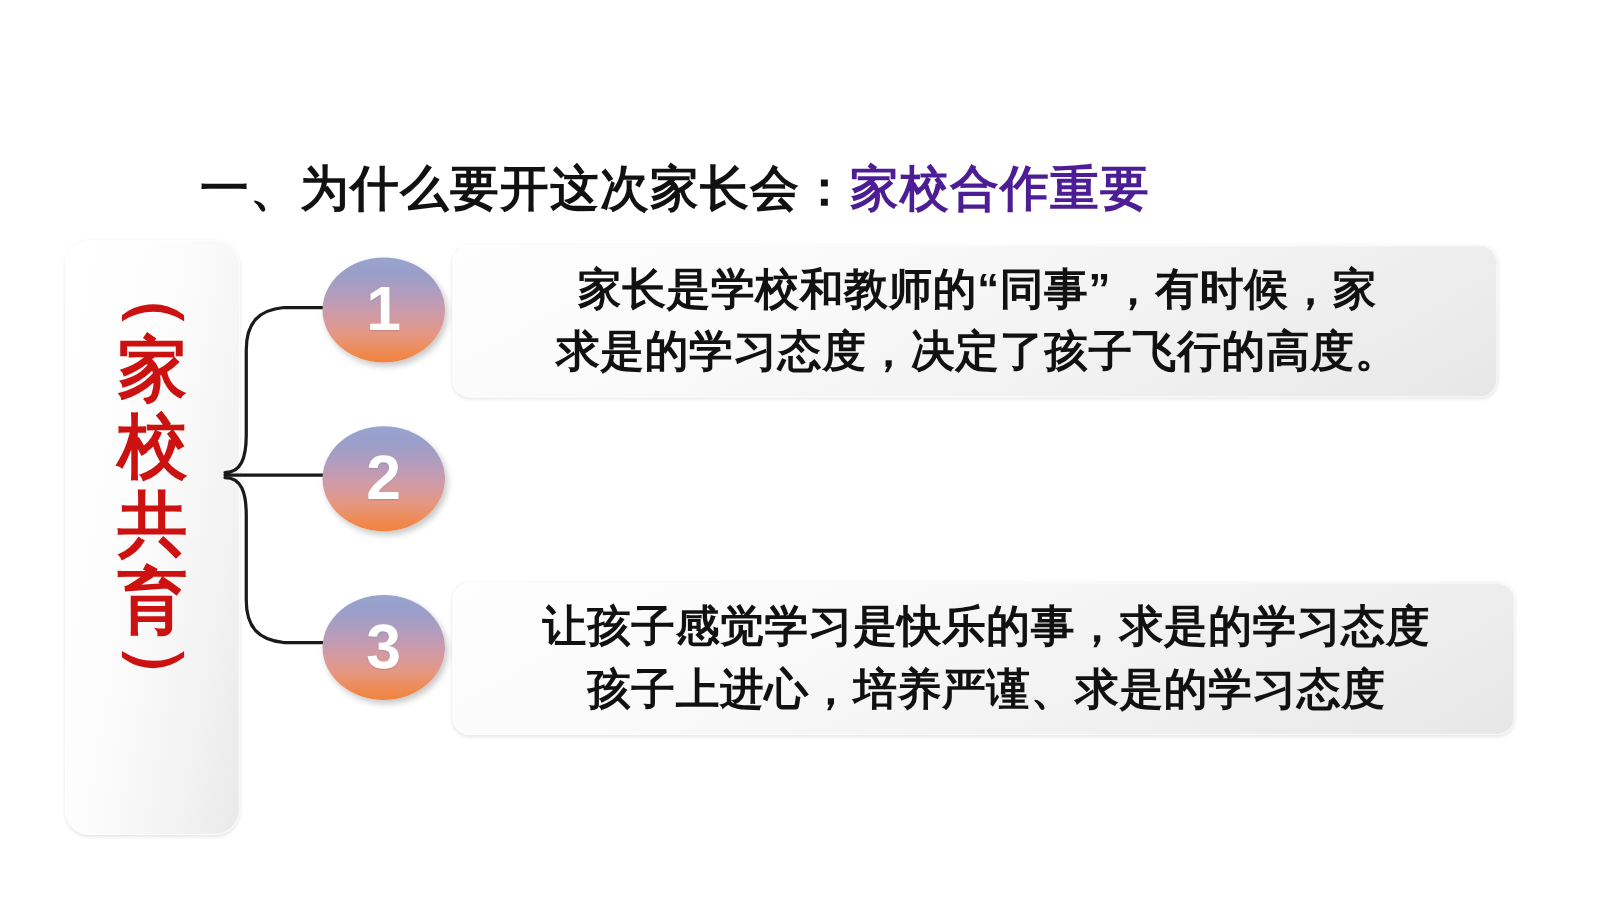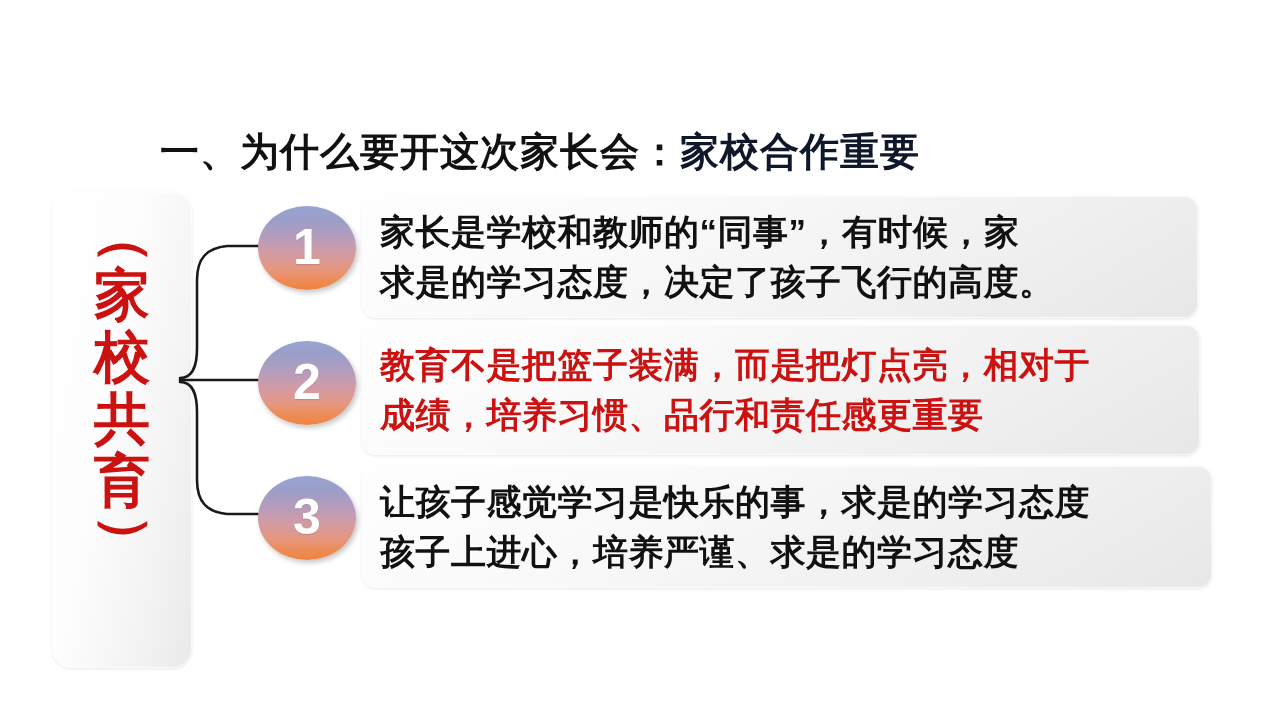--- a/index.html
+++ b/index.html
@@ -29,21 +29,21 @@
     width: 1000px;
     height: 56px;
     line-height: 56px;
     white-space: nowrap;
     font-size: 39px;
     font-weight: bold;
     letter-spacing: 1px;
     color: #111111;
   }
   .title .accent {
-    color: #0f172a;
+    color: #4c1d95;
   }
 
   
   .left-box {
     position: absolute;
     left: 52px;
     top: 192px;
     width: 140px;
     height: 476px;
     border-radius: 20px;
@@ -132,21 +132,21 @@
     flex-direction: column;
     justify-content: center;
   }
   .content-box .line {
     white-space: nowrap;
     font-size: 35px;
     font-weight: bold;
     line-height: 50px;
     letter-spacing: 0.5px;
   }
-  .black-text .line { color: #111111; }
+  .black-text .line { color: #111111; text-align: center; }
   .red-text .line { color: #cc1111; }
 
   #box-1 { left: 362px; top: 196px; width: 836px; height: 122px; }
   #box-2 { left: 362px; top: 325px; width: 838px; height: 130px; }
   #box-3 { left: 362px; top: 466px; width: 850px; height: 122px; }
 </style>
 </head>
 <body>
 
 <div class="slide">
@@ -180,23 +180,19 @@
   </div>
   <div class="num-oval" id="oval-3">
     <span>3</span>
   </div>
 
   <div class="content-box black-text" id="box-1">
     <div class="line">家长是学校和教师的“同事”，有时候，家</div>
     <div class="line">求是的学习态度，决定了孩子飞行的高度。</div>
   </div>
 
-  <div class="content-box red-text" id="box-2">
-    <div class="line">教育不是把篮子装满，而是把灯点亮，相对于</div>
-    <div class="line">成绩，培养习惯、品行和责任感更重要</div>
-  </div>
 
   <div class="content-box black-text" id="box-3">
     <div class="line">让孩子感觉学习是快乐的事，求是的学习态度</div>
     <div class="line">孩子上进心，培养严谨、求是的学习态度</div>
   </div>
 
 </div>
 
 </body></html>

